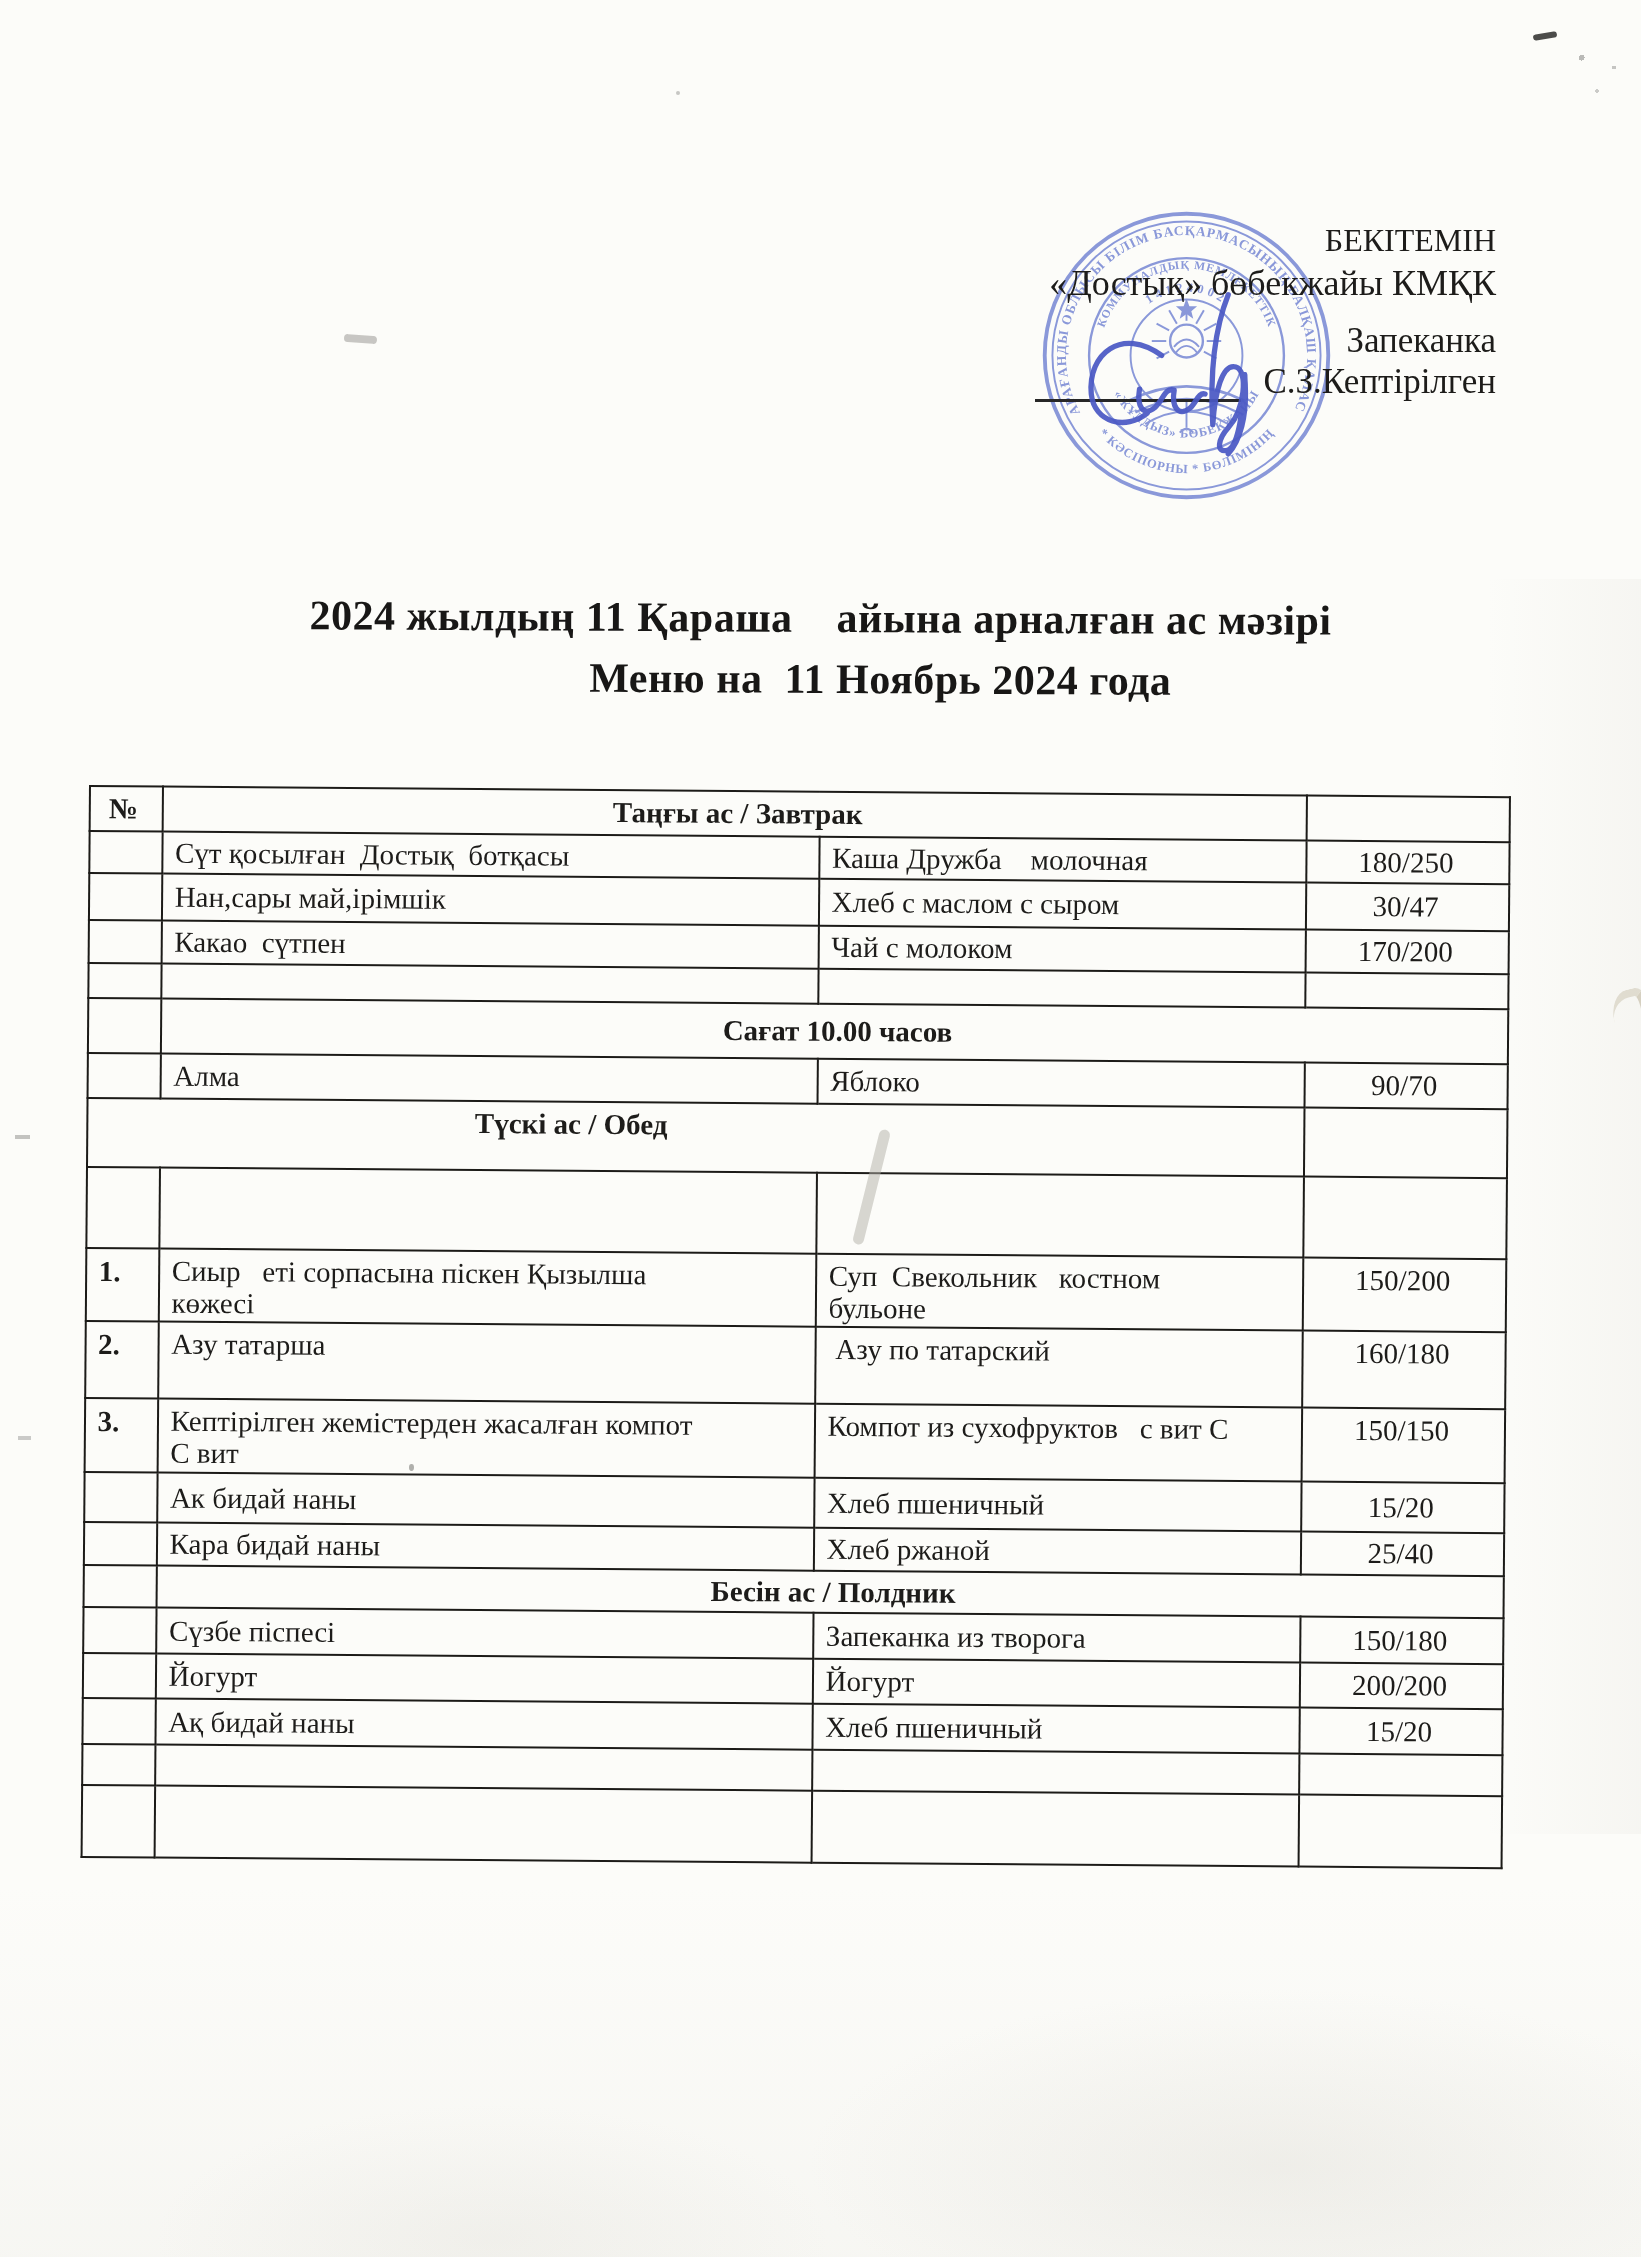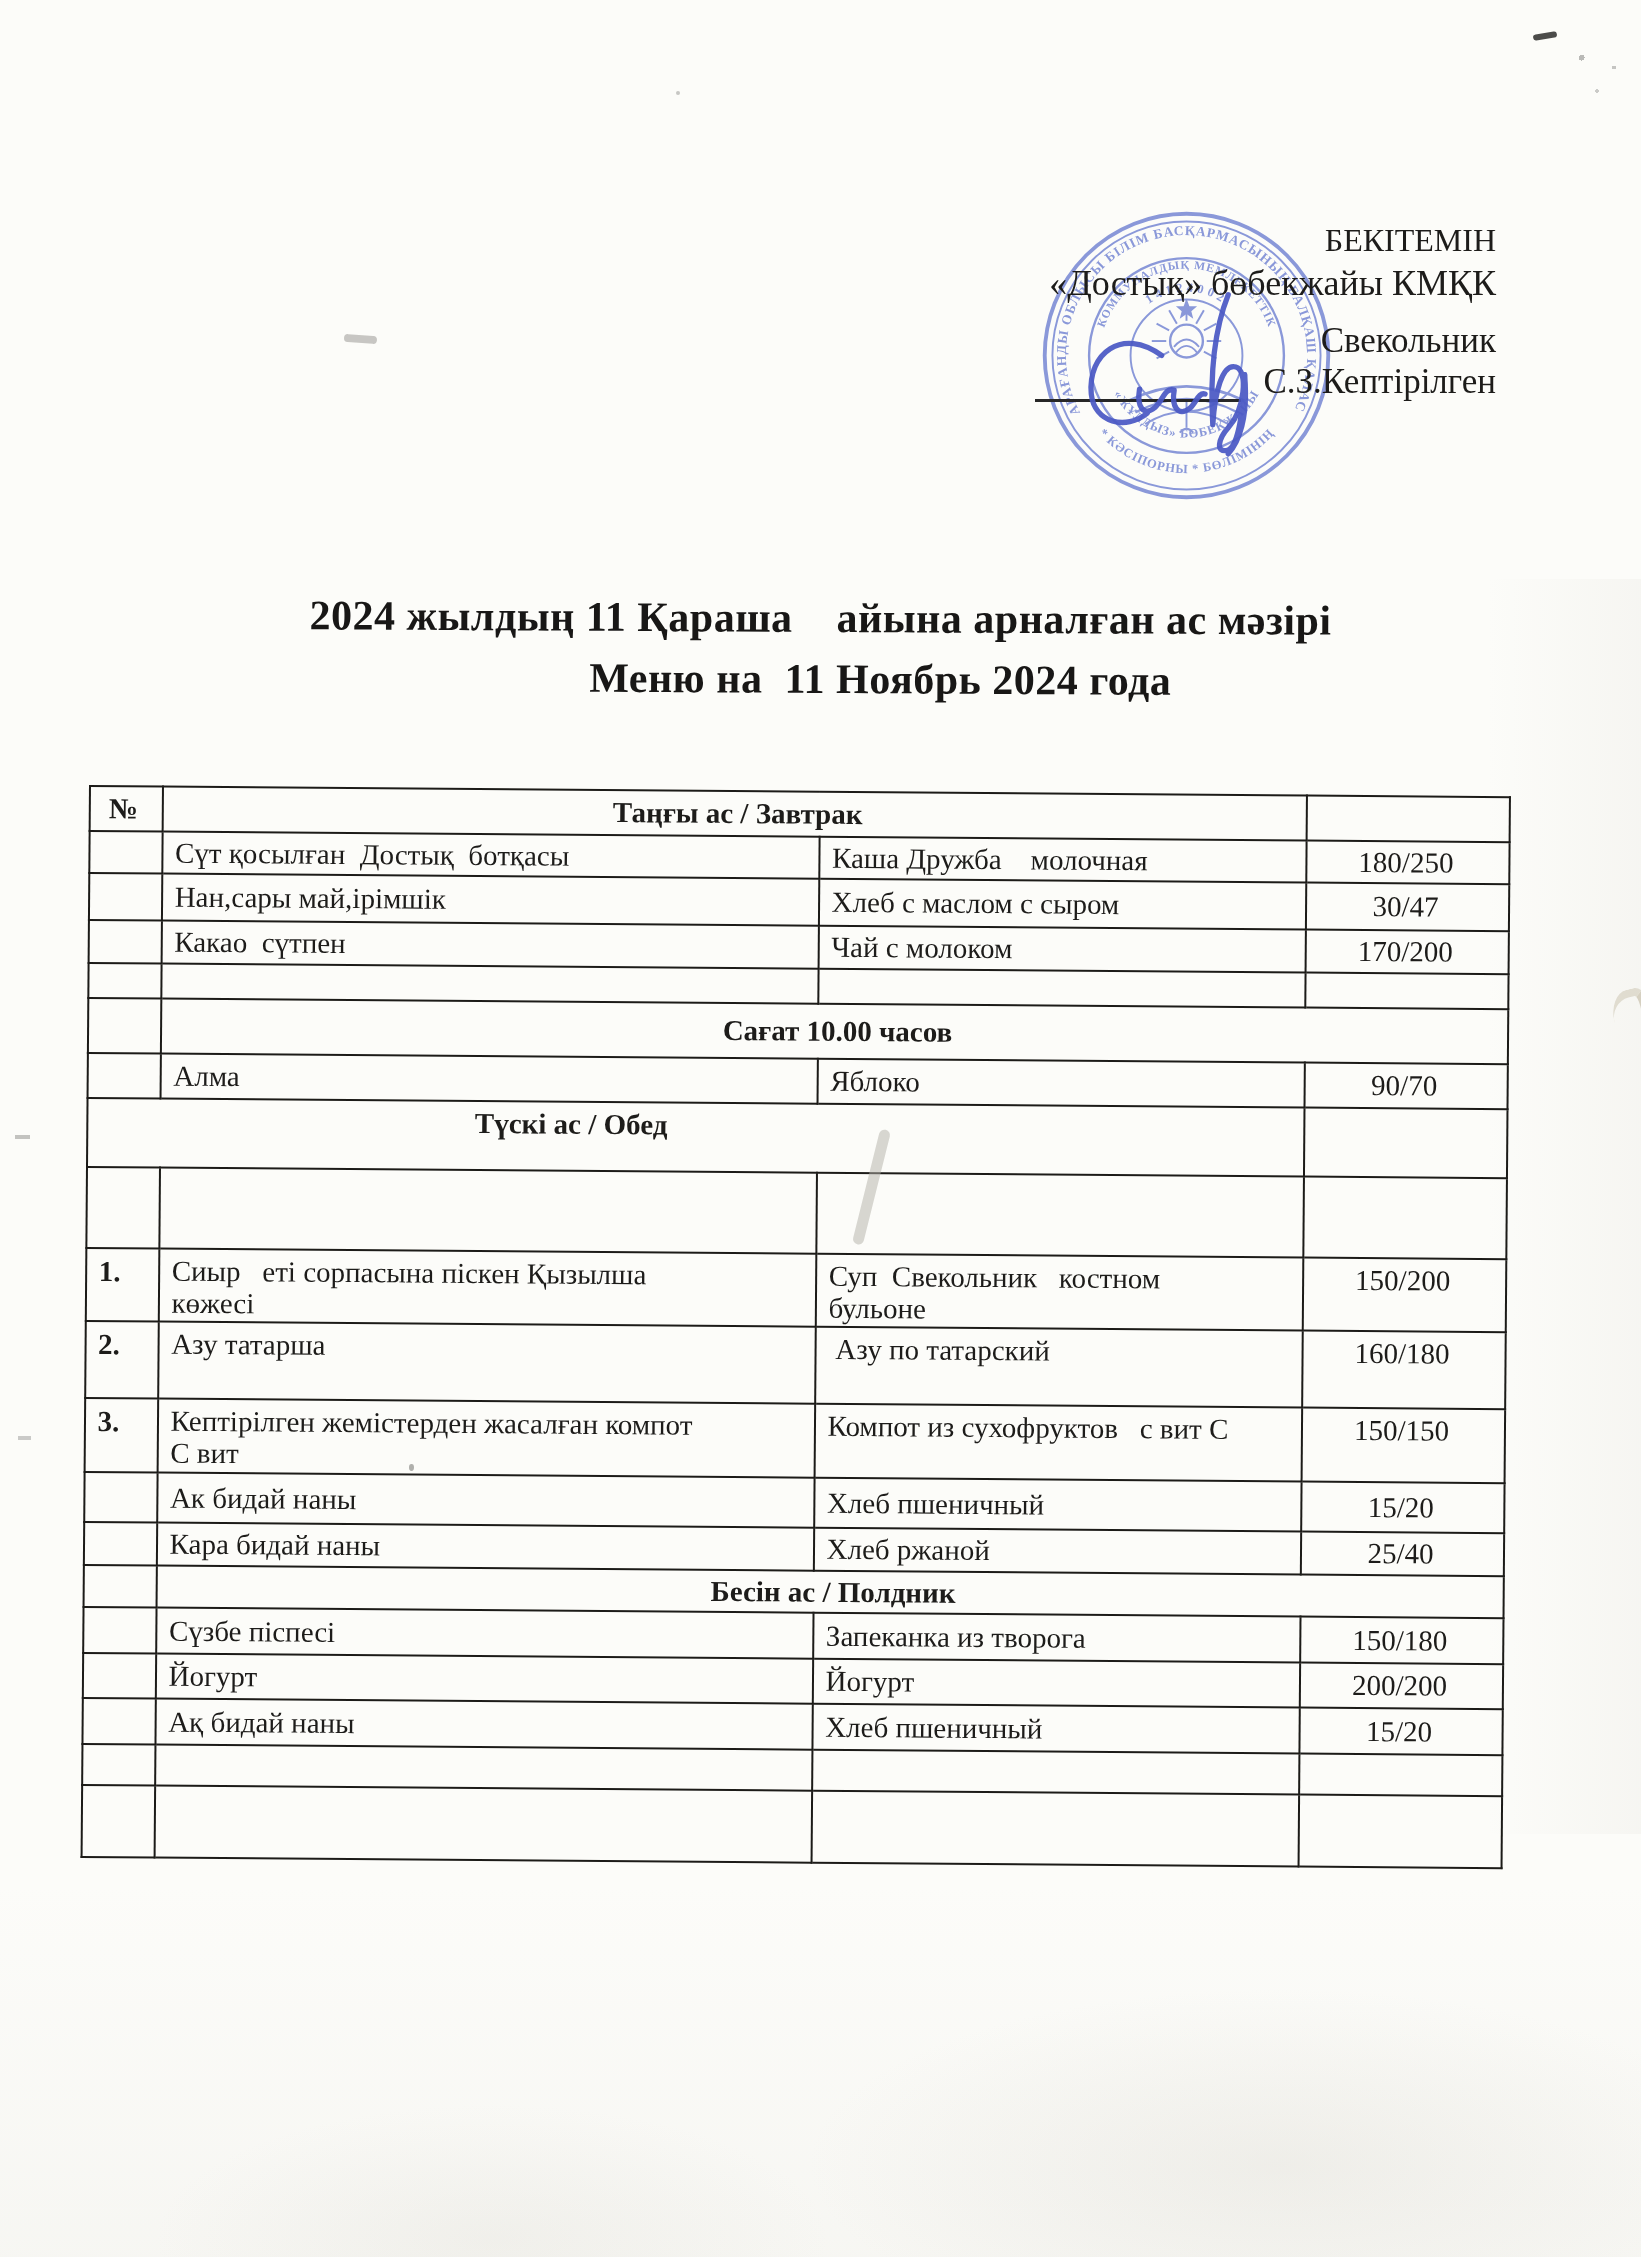--- a/index.html
+++ b/index.html
@@ -128,21 +128,21 @@
       <path d="M 102,214 Q 155,186 208,214" stroke-width="2.5"></path>
       <path d="M 112,226 Q 155,200 198,226" stroke-width="2"></path>
       <path d="M 155,202 L 155,230" stroke-width="2"></path>
       <path d="M 148,235 Q 155,227 162,235" stroke-width="2"></path>
       <path d="M 155,96 l 3,8 8,0 -6,5 2,8 -7,-5 -7,5 2,-8 -6,-5 8,0 z" fill="#7e8ed6" stroke="none"></path>
     </g>
   </svg>
 
   <div class="appr appr-1">БЕКІТЕМІН</div>
   <div class="appr appr-2">«Достық» бөбекжайы КМҚК</div>
-  <div class="appr appr-3">Свекольник</div>
+  <div class="appr appr-3">Запеканка</div>
   <div class="appr appr-4">С.З.Кептірілген</div>
   <div class="sign-line"></div>
 
   <svg class="signature" viewBox="0 0 320 280">
     <g fill="none" stroke="#4a58c4" stroke-width="5.5" stroke-linecap="round" stroke-linejoin="round">
       <path d="M 183,100 C 142,70 106,98 110,140 C 113,170 146,178 168,160"></path>
       <path d="M 160,135 C 157,153 164,164 176,154 C 185,146 186,133 196,136 C 193,153 200,164 212,155 C 219,149 221,138 228,140"></path>
       <path d="M 252,37 C 238,72 233,120 236,172 C 238,138 246,108 260,112 C 273,116 269,156 252,175 C 242,186 238,202 252,198 C 262,194 268,158 269,120"></path>
       <path d="M 269,120 C 273,165 263,190 252,202"></path>
     </g>

